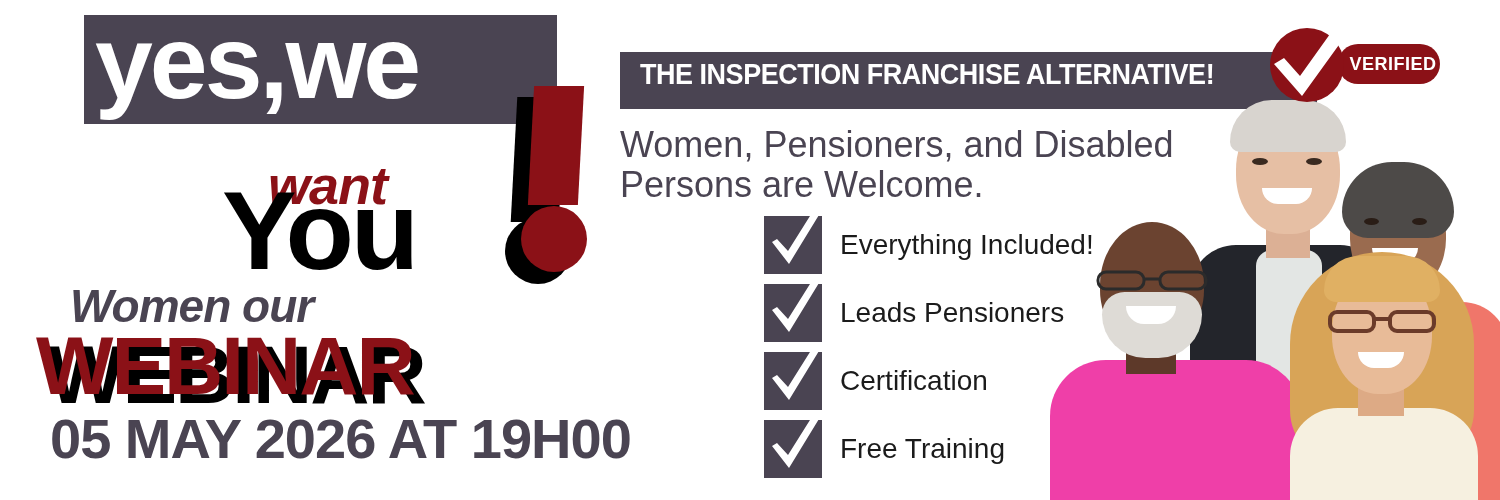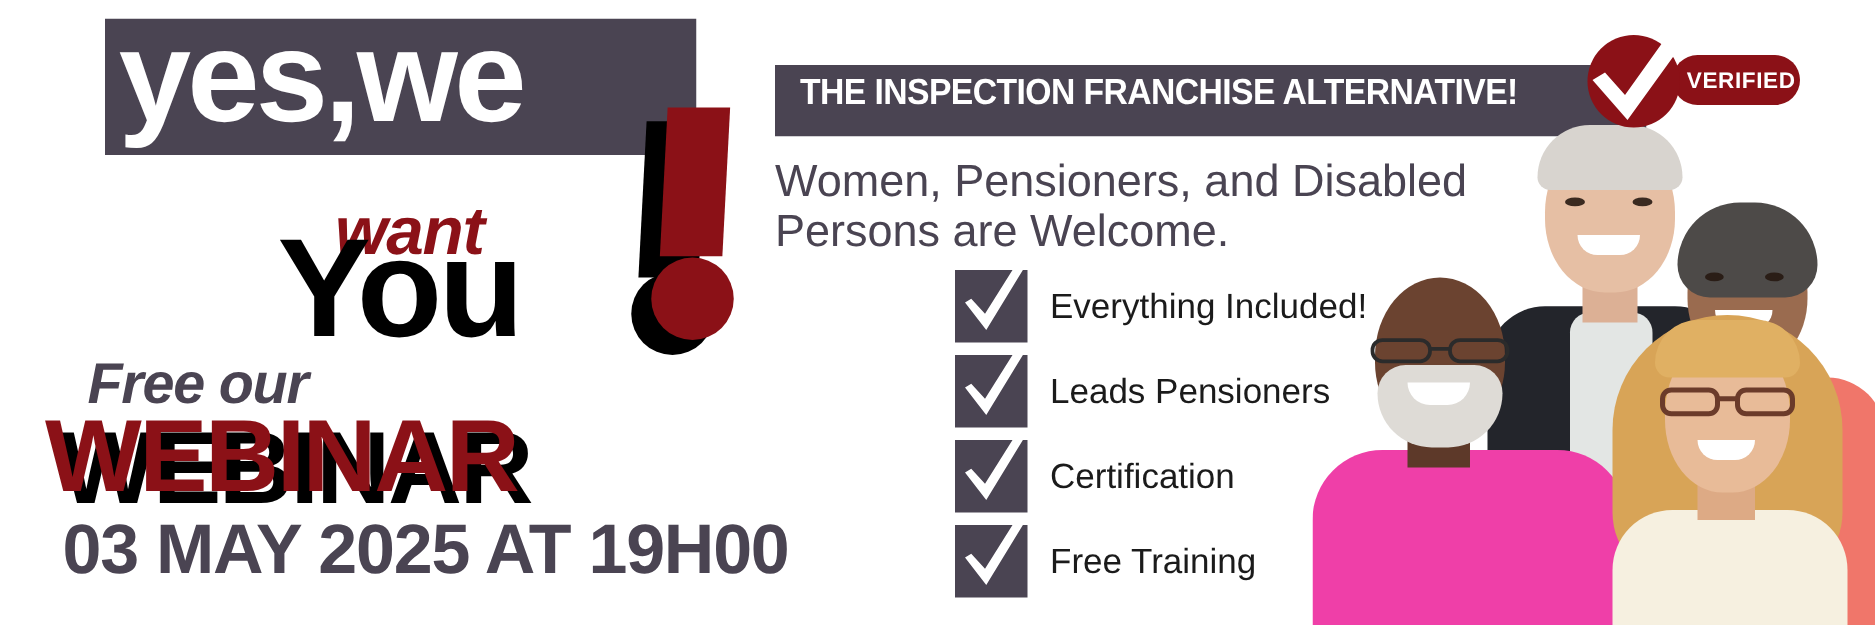--- a/index.html
+++ b/index.html
@@ -200,26 +200,26 @@
   <div class="yes-box"></div>
   <div class="yes-text">yes,we</div>
   <div class="want-text">want</div>
   <div class="you-text">You</div>
 
   <div class="excl-bar-black"></div>
   <div class="excl-dot-black"></div>
   <div class="excl-bar-red"></div>
   <div class="excl-dot-red"></div>
 
-  <div class="join-text">Free our</div>
+  <div class="join-text">Women our</div>
   <div class="webinar-wrap">
     <div class="webinar-shadow">WEBINAR</div>
     <div class="webinar-main">WEBINAR</div>
   </div>
-  <div class="date-text">03 MAY 2025 AT 19H00</div>
+  <div class="date-text">05 MAY 2026 AT 19H00</div>
 
   <div class="header-bar">
     <div class="header-bar-text">THE INSPECTION FRANCHISE ALTERNATIVE!</div>
   </div>
   <div class="subtitle">Women, Pensioners, and Disabled Persons are Welcome.</div>
 
   <div class="check-list">
     <div class="check-row">
       <div class="check-box"></div>
       <svg class="check-mark" viewBox="0 0 66 70">

